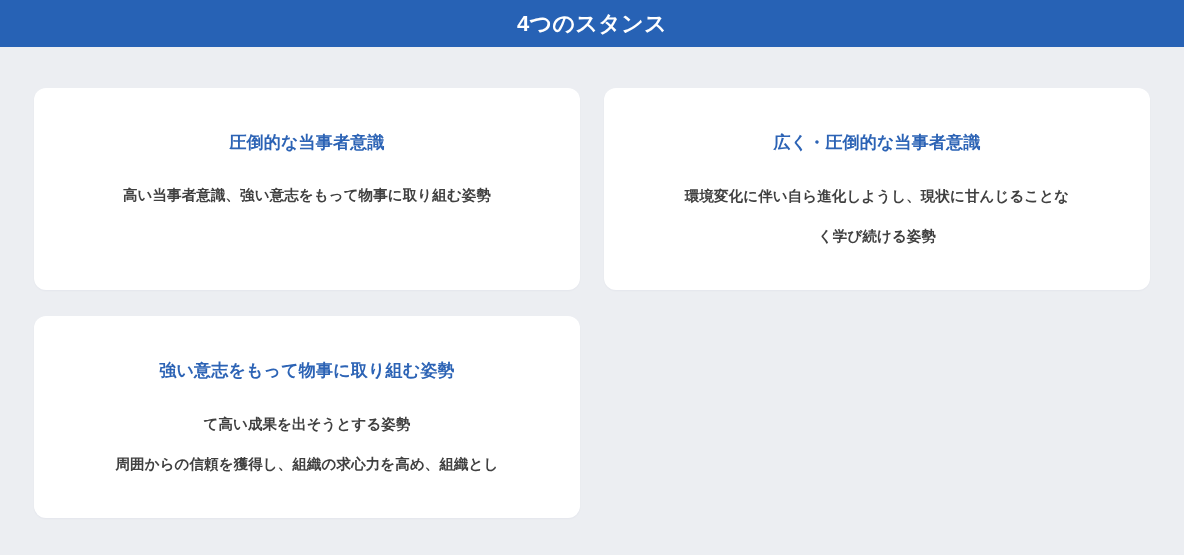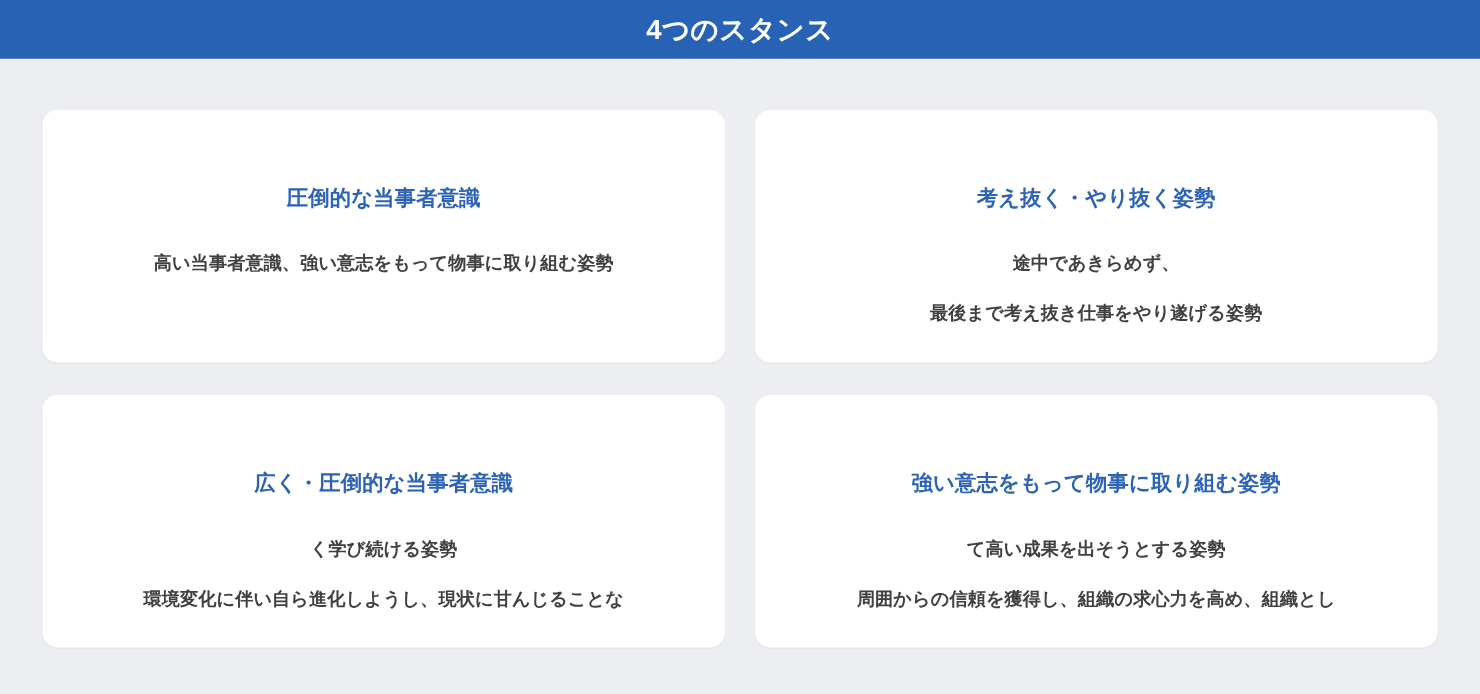--- a/index.html
+++ b/index.html
@@ -67,21 +67,21 @@
     text-align: center;
     overflow: hidden;
   }
 
   .card-title {
     color: #2c63b5;
     font-size: 17px;
     font-weight: bold;
     line-height: 1.35;
     letter-spacing: 0.2px;
-    margin: 16px;
+    margin: 0;
     white-space: nowrap;
   }
 
   .card-body {
     margin: 0;
     padding: 0 18px;
     color: #404040;
     font-size: 14.5px;
     font-weight: bold;
     line-height: 40px;
@@ -109,33 +109,26 @@
 
   <div class="card-grid">
 
     <div class="card row-top">
       <div class="card-title">圧倒的な当事者意識</div>
       <div class="card-body">
         <span class="ln">高い当事者意識、強い意志をもって物事に取り組む姿勢</span>
       </div>
     </div>
 
-    <div class="card row-top">
-      <div class="card-title">考え抜く・やり抜く姿勢</div>
-      <div class="card-body two-line">
-        <span class="ln">途中であきらめず、</span>
-        <span class="ln">最後まで考え抜き仕事をやり遂げる姿勢</span>
-      </div>
-    </div>
 
     <div class="card row-bottom">
       <div class="card-title">広く・圧倒的な当事者意識</div>
       <div class="card-body two-line">
+        <span class="ln">環境変化に伴い自ら進化しようし、現状に甘んじることな</span>
         <span class="ln">く学び続ける姿勢</span>
-        <span class="ln">環境変化に伴い自ら進化しようし、現状に甘んじることな</span>
       </div>
     </div>
 
     <div class="card row-bottom">
       <div class="card-title">強い意志をもって物事に取り組む姿勢</div>
       <div class="card-body two-line">
         <span class="ln">て高い成果を出そうとする姿勢</span>
         <span class="ln">周囲からの信頼を獲得し、組織の求心力を高め、組織とし</span>
       </div>
     </div>

